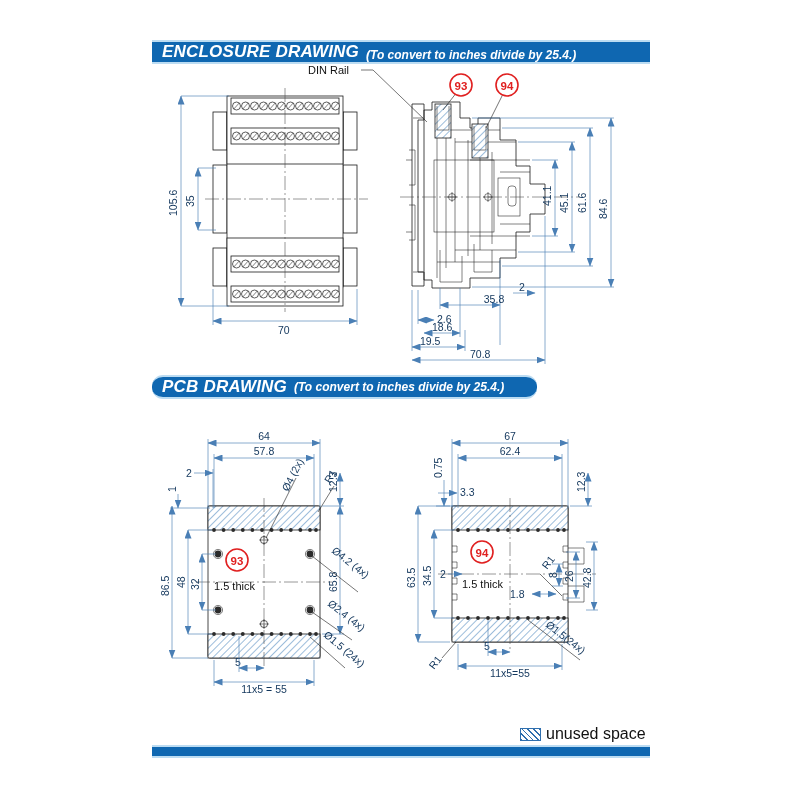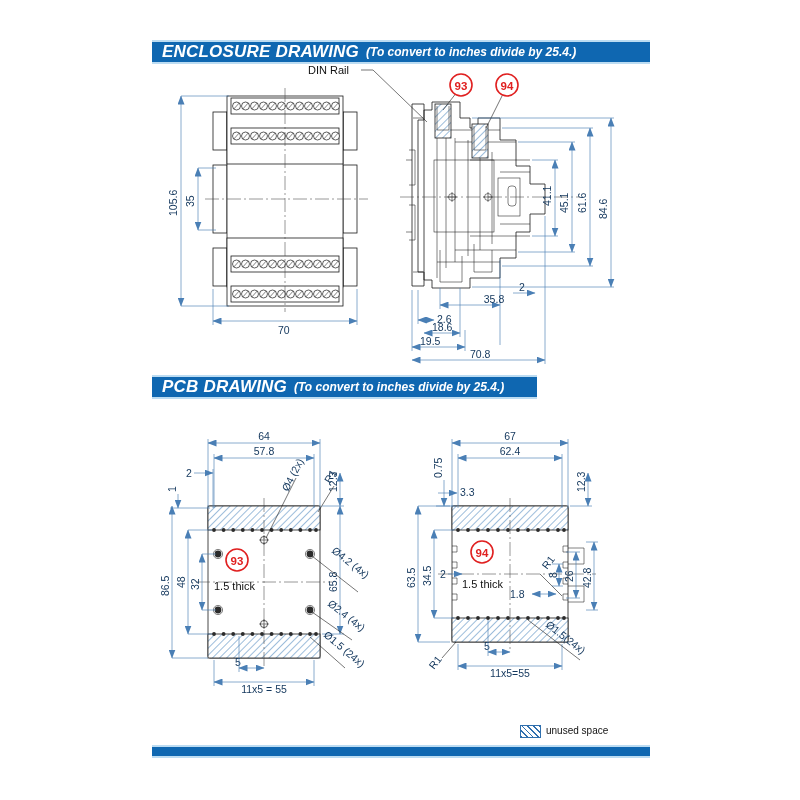--- a/index.html
+++ b/index.html
@@ -27,22 +27,22 @@
     font-style:italic;
   }
 
   .footer-bar{
     position:absolute;background:#0f67b1;
     border-top:2px solid #bcdcf2;border-bottom:2px solid #bcdcf2;
   }
 
   
   .legend{
-    position:absolute;display:flex;gap:5px;
-    font-size:10px;color:#111;
+    position:absolute;display:flex;align-items:center;gap:5px;
+    font-size:16px;color:#111;
   }
   .legend-swatch{
     width:19px;height:11px;border:1px solid #2f6fae;
     background:
       repeating-linear-gradient(45deg,
         #2f6fae 0px,#2f6fae 1px,#ffffff 1px,#ffffff 4px);
   }
 
   
   svg.draw{position:absolute;left:0;top:0;overflow:visible;}
@@ -59,26 +59,26 @@
   .hatchfill{fill:url(#hatchBlue);stroke:#1a1a1a;stroke-width:.8;}
   .whitefill{fill:#ffffff;stroke:#1a1a1a;stroke-width:.8;}
   .pad{fill:#2b2b2b;}
   .holec{fill:#ffffff;stroke:#1a1a1a;stroke-width:.7;}
 </style>
 </head>
 <body>
 
 <div id="page">
 
-  <div class="section-bar" style="left:152px;top:40px;width:498px;height:24px;">
+  <div class="section-bar" style="left:152px;top:40px;width:498px;height:24px;align-items:flex-end;">
     <span class="main-title">ENCLOSURE DRAWING</span>
     <span class="sub-title">(To convert to inches divide by 25.4.)</span>
   </div>
 
-  <div class="section-bar" style="left:152px;top:375px;width:385px;height:24px;">
+  <div class="section-bar" style="left:152px;top:375px;width:385px;height:24px;border-radius:11px;">
     <span class="main-title">PCB DRAWING</span>
     <span class="sub-title">(To convert to inches divide by 25.4.)</span>
   </div>
 
   <div class="legend" style="left:520px;top:725px;">
     <span class="legend-swatch"></span>
     <span>unused space</span>
   </div>
 
   <div class="footer-bar" style="left:152px;top:745px;width:498px;height:9px;"></div>

